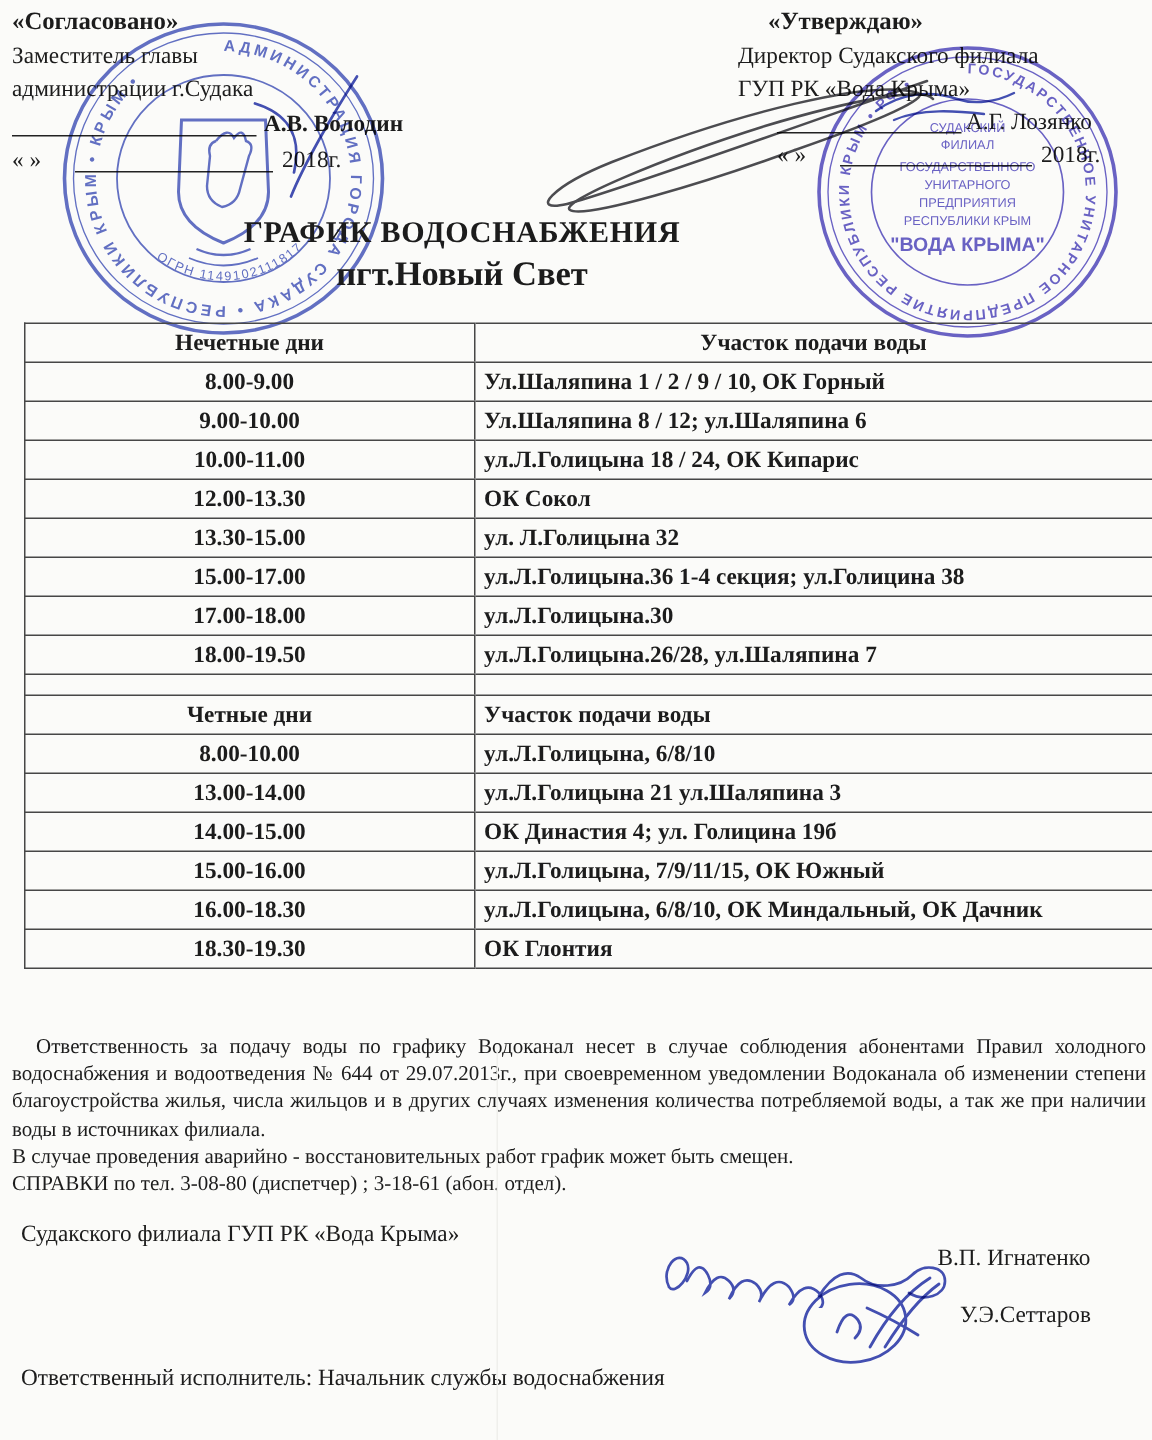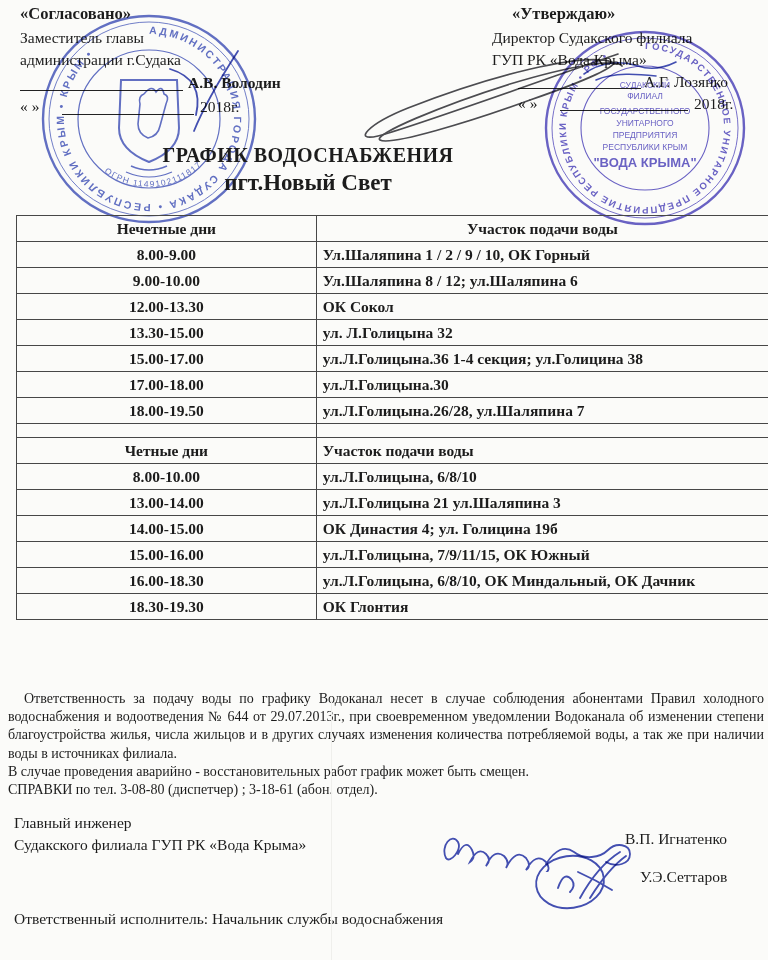--- a/index.html
+++ b/index.html
@@ -41,21 +41,21 @@
   svg{display:block;}
   .stamp{mix-blend-mode:multiply;pointer-events:none;opacity:.92;}
   .ink{mix-blend-mode:multiply;pointer-events:none;}
   .crease{position:absolute;left:331px;top:700px;width:1px;height:260px;background:#efefec;}
 </style>
 </head>
 <body>
 
 <div class="page">
 
-  <div class="abs approve" style="left:20px;top:2px;width:300px;">
+  <div class="abs approve" style="left:8px;top:2px;width:300px;">
     <div class="ttl">«Согласовано»</div>
     <div>Заместитель главы</div>
     <div>администрации г.Судака</div>
     <div class="sigrow" style="height:24px;">
       <span class="u-line" style="left:0;top:20px;width:163px;"></span>
       <span class="abs b" style="left:168px;top:2px;">А.В. Володин</span>
     </div>
     <div class="sigrow" style="height:24px;">
       <span class="abs" style="left:0;top:2px;">«      »</span>
       <span class="u-line" style="left:42px;top:20px;width:132px;"></span>
@@ -161,20 +161,24 @@
       </tr>
       <tr>
             <td class="tcol">8.00-9.00</td>
             <td class="acol">Ул.Шаляпина 1 / 2 / 9 / 10, ОК Горный</td>
           </tr>
       <tr>
             <td class="tcol">9.00-10.00</td>
             <td class="acol">Ул.Шаляпина 8 / 12; ул.Шаляпина 6</td>
           </tr>
       <tr>
+            <td class="tcol">10.00-11.00</td>
+            <td class="acol">ул.Л.Голицына 18 / 24, ОК Кипарис</td>
+          </tr>
+      <tr>
             <td class="tcol">12.00-13.30</td>
             <td class="acol">ОК Сокол</td>
           </tr>
       <tr>
             <td class="tcol">13.30-15.00</td>
             <td class="acol">ул. Л.Голицына 32</td>
           </tr>
       <tr>
             <td class="tcol">15.00-17.00</td>
             <td class="acol">ул.Л.Голицына.36 1-4 секция; ул.Голицина 38</td>
@@ -223,21 +227,20 @@
       </table>
   </div>
 
   <div class="abs notes" style="left:8px;top:666px;">
     <p class="just">Ответственность за подачу воды по графику Водоканал несет в случае соблюдения абонентами Правил холодного водоснабжения и водоотведения № 644 от 29.07.2013г.,  при своевременном уведомлении Водоканала об изменении степени благоустройства жилья, числа жильцов и в других случаях изменения количества потребляемой воды,  а так же при наличии воды в источниках филиала.</p>
     <p>В случае проведения аварийно - восстановительных работ график может быть смещен.</p>
     <p>СПРАВКИ по тел. 3-08-80 (диспетчер) ;  3-18-61 (абон. отдел).</p>
   </div>
 
   <div class="abs foot" style="left:14px;top:812px;width:480px;">
-    <div>Главный инженер</div>
     <div>Судакского филиала  ГУП РК «Вода Крыма»</div>
   </div>
   <div class="abs foot" style="left:625px;top:828px;">В.П. Игнатенко</div>
 
   <div class="abs foot" style="left:14px;top:908px;width:560px;">Ответственный исполнитель: Начальник службы водоснабжения</div>
   <div class="abs foot" style="left:640px;top:866px;">У.Э.Сеттаров</div>
 
   <svg class="abs ink" style="left:438px;top:824px;" width="195" height="48" viewBox="0 0 195 48">
     <g stroke="#4450b5" stroke-width="1.8" fill="none" stroke-linecap="round">
       <path d="M 8 34 C 2 22, 14 8, 20 18 C 24 26, 12 40, 8 34 M 20 30 q 8 -16 14 -4 q 4 8 -2 12 q 8 -16 16 -8 q 6 6 0 12 q 8 -18 18 -10 q 6 6 2 12 q 10 -20 20 -10 q 6 8 0 12 q 10 -18 20 -8 q 6 8 -2 12"></path>

